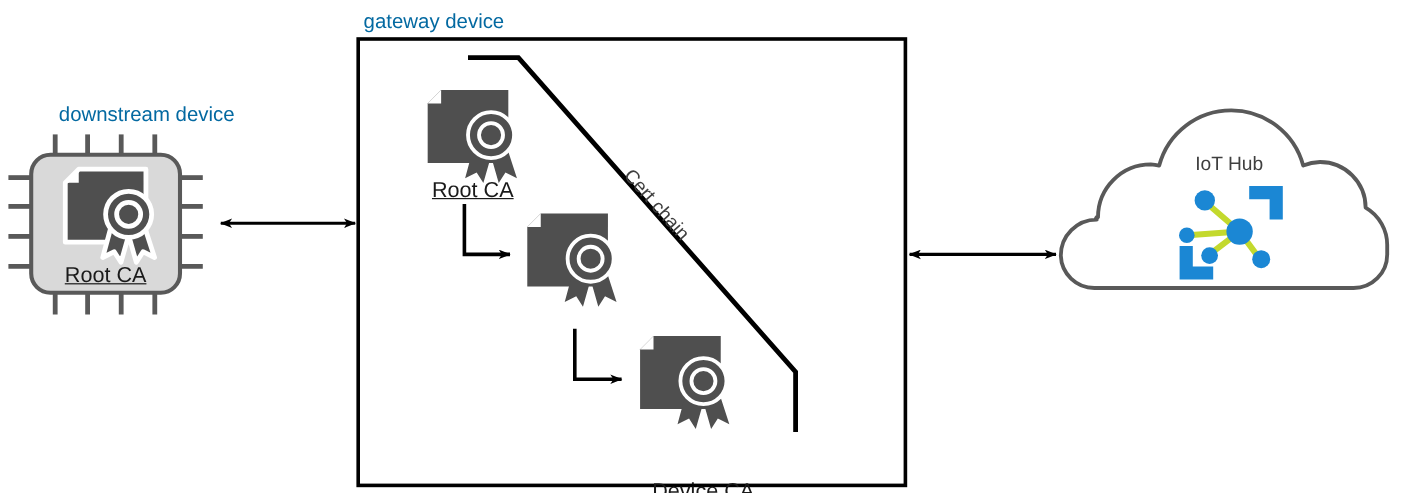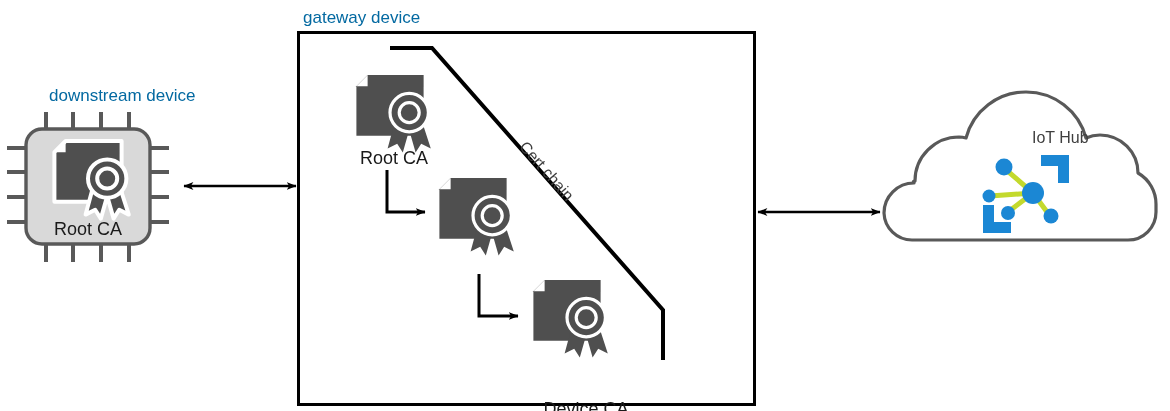--- a/index.html
+++ b/index.html
@@ -32,20 +32,21 @@
     height: 411px;
     pointer-events: none;
   }
   .node-label {
     position: absolute;
     color: #1a1a1a;
     font-size: 18px;
     line-height: 21px;
     white-space: nowrap;
     text-align: center;
+    text-decoration: underline;
   }
   .cert-chain-text {
     position: absolute;
     color: #3f3f3f;
     font-size: 16px;
     white-space: nowrap;
     transform-origin: left top;
   }
   .iot-hub-text {
     position: absolute;
@@ -185,15 +186,15 @@
 
   <div class="label" style="left:303px; top:8px;">gateway device</div>
 
   <div class="node-label" style="left:330px; top:148px; width:128px;">Root CA</div>
 
 
   <div class="node-label" style="left:516px; top:353px; width:140px;margin-top:46px;">Device CA</div>
 
   <div class="cert-chain-text" style="left:529px; top:138px; transform: rotate(48.6deg);">Cert chain</div>
 
-  <div class="iot-hub-text" style="left:1032px; top:129px;">IoT Hub</div>
+  <div class="iot-hub-text" style="left:996px; top:129px;">IoT Hub</div>
 
 </div>
 
 </body></html>

